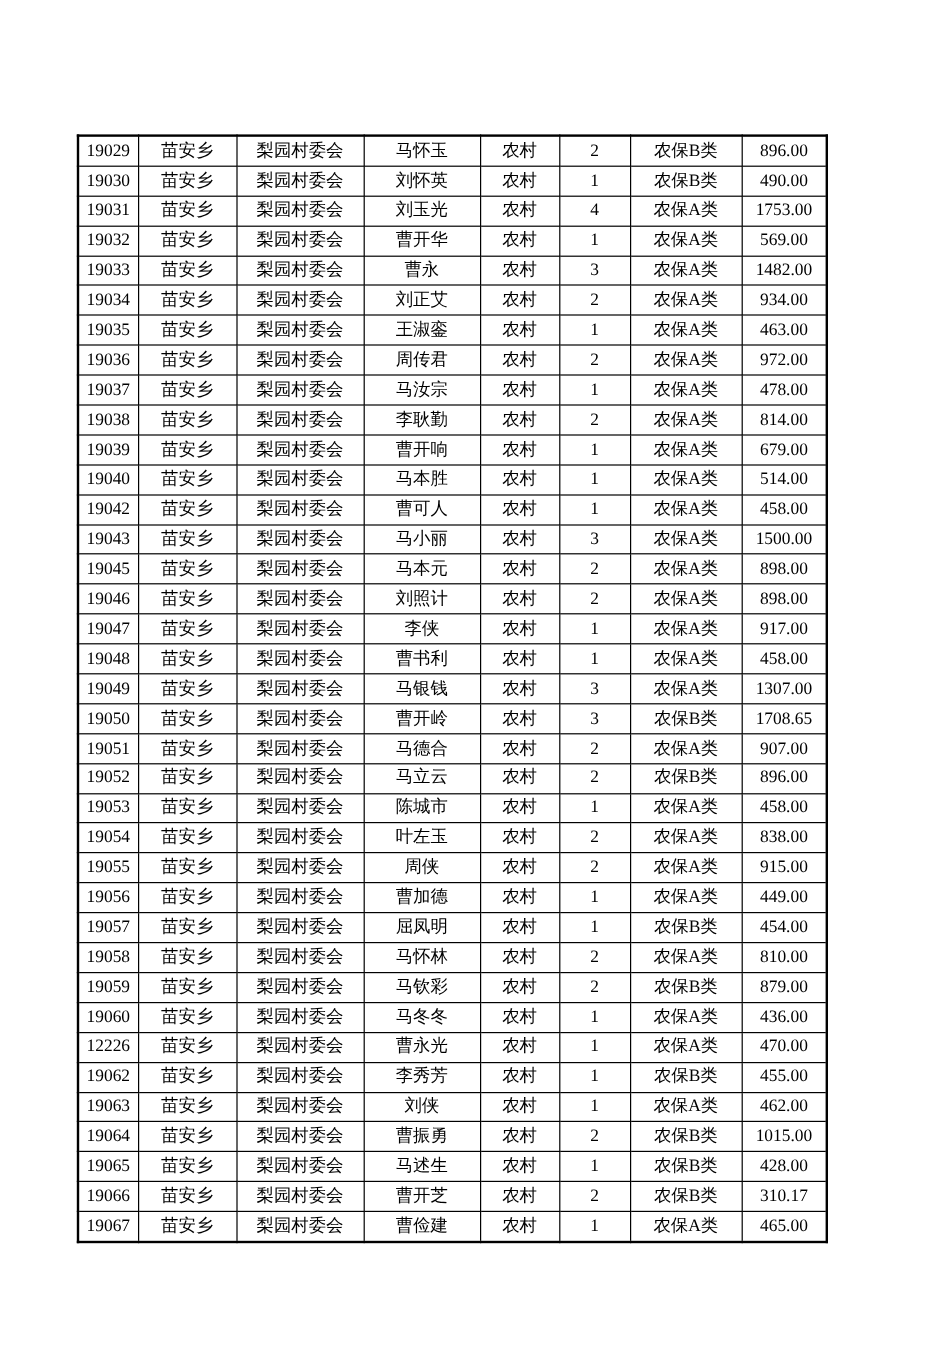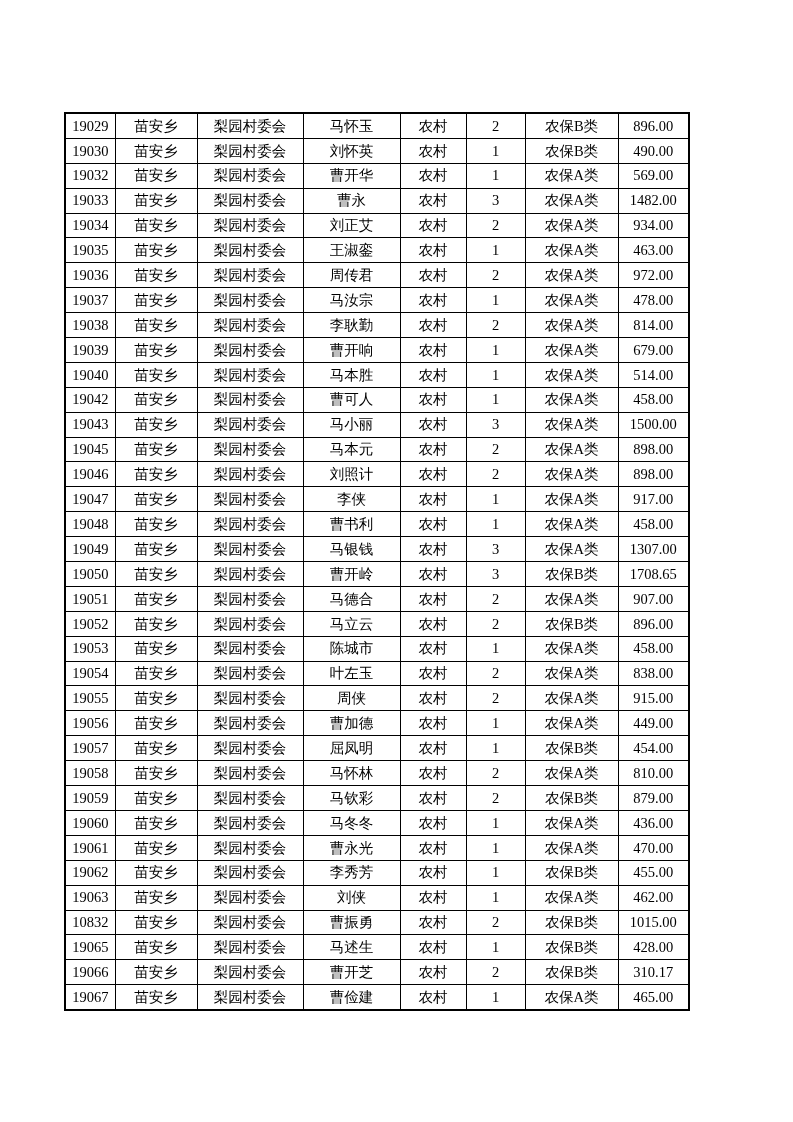--- a/index.html
+++ b/index.html
@@ -79,20 +79,30 @@
           <td>19030</td>
           <td>苗安乡</td>
           <td>梨园村委会</td>
           <td>刘怀英</td>
           <td>农村</td>
           <td>1</td>
           <td>农保B类</td>
           <td>490.00</td>
         </tr>
         <tr>
+          <td>19031</td>
+          <td>苗安乡</td>
+          <td>梨园村委会</td>
+          <td>刘玉光</td>
+          <td>农村</td>
+          <td>4</td>
+          <td>农保A类</td>
+          <td>1753.00</td>
+        </tr>
+        <tr>
           <td>19032</td>
           <td>苗安乡</td>
           <td>梨园村委会</td>
           <td>曹开华</td>
           <td>农村</td>
           <td>1</td>
           <td>农保A类</td>
           <td>569.00</td>
         </tr>
         <tr>
@@ -349,21 +359,21 @@
           <td>19060</td>
           <td>苗安乡</td>
           <td>梨园村委会</td>
           <td>马冬冬</td>
           <td>农村</td>
           <td>1</td>
           <td>农保A类</td>
           <td>436.00</td>
         </tr>
         <tr>
-          <td>19061</td>
+          <td>12226</td>
           <td>苗安乡</td>
           <td>梨园村委会</td>
           <td>曹永光</td>
           <td>农村</td>
           <td>1</td>
           <td>农保A类</td>
           <td>470.00</td>
         </tr>
         <tr>
           <td>19062</td>
@@ -379,21 +389,21 @@
           <td>19063</td>
           <td>苗安乡</td>
           <td>梨园村委会</td>
           <td>刘侠</td>
           <td>农村</td>
           <td>1</td>
           <td>农保A类</td>
           <td>462.00</td>
         </tr>
         <tr>
-          <td>10832</td>
+          <td>19064</td>
           <td>苗安乡</td>
           <td>梨园村委会</td>
           <td>曹振勇</td>
           <td>农村</td>
           <td>2</td>
           <td>农保B类</td>
           <td>1015.00</td>
         </tr>
         <tr>
           <td>19065</td>

